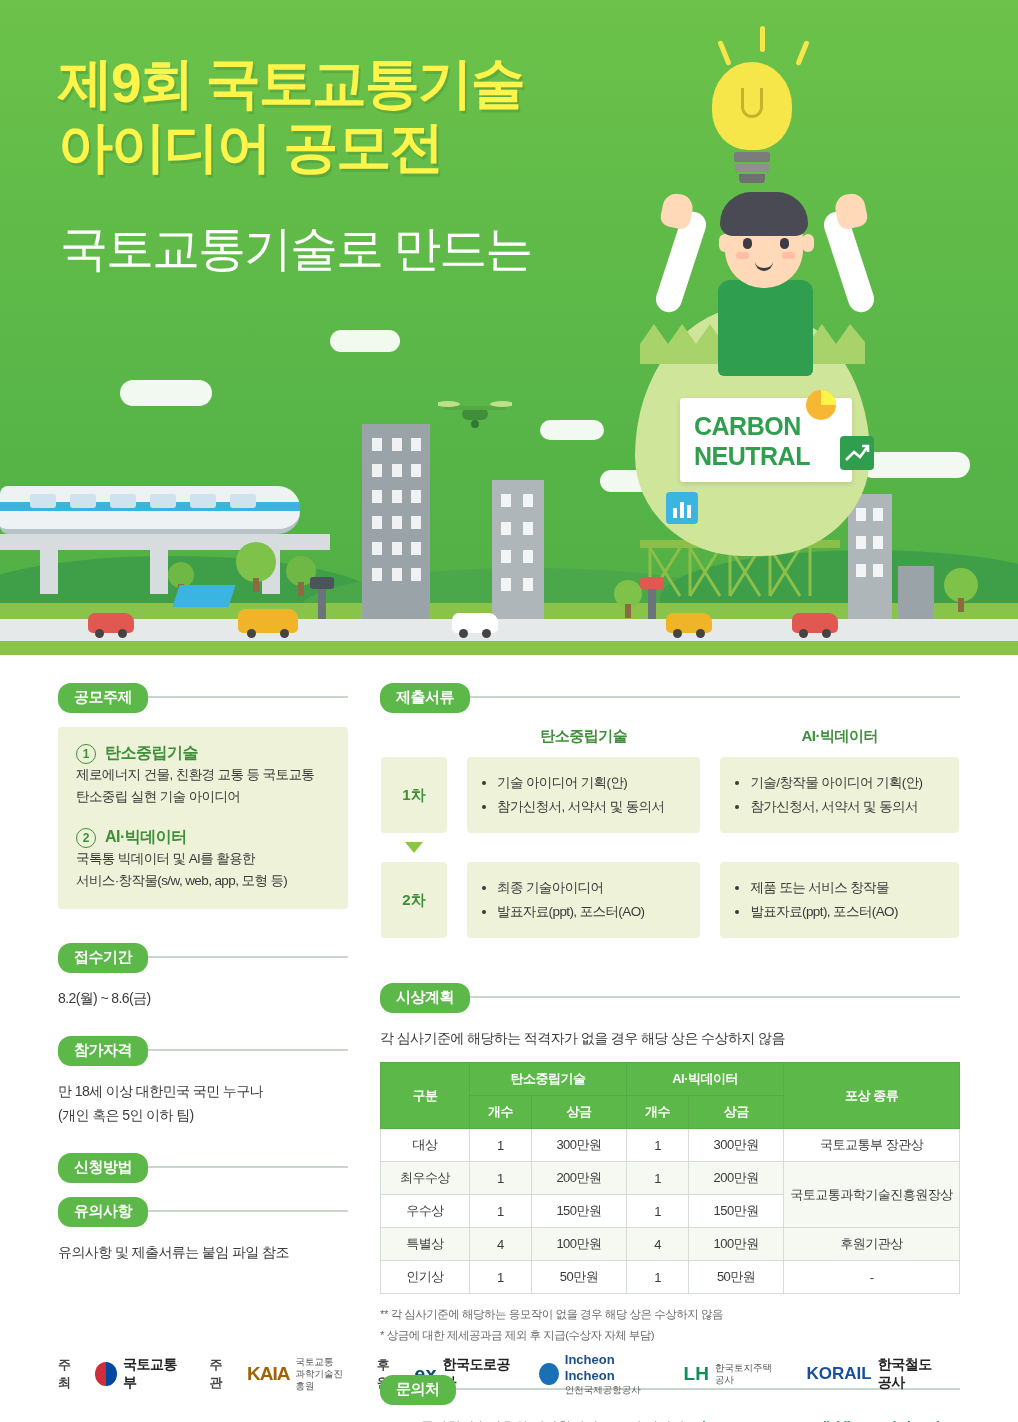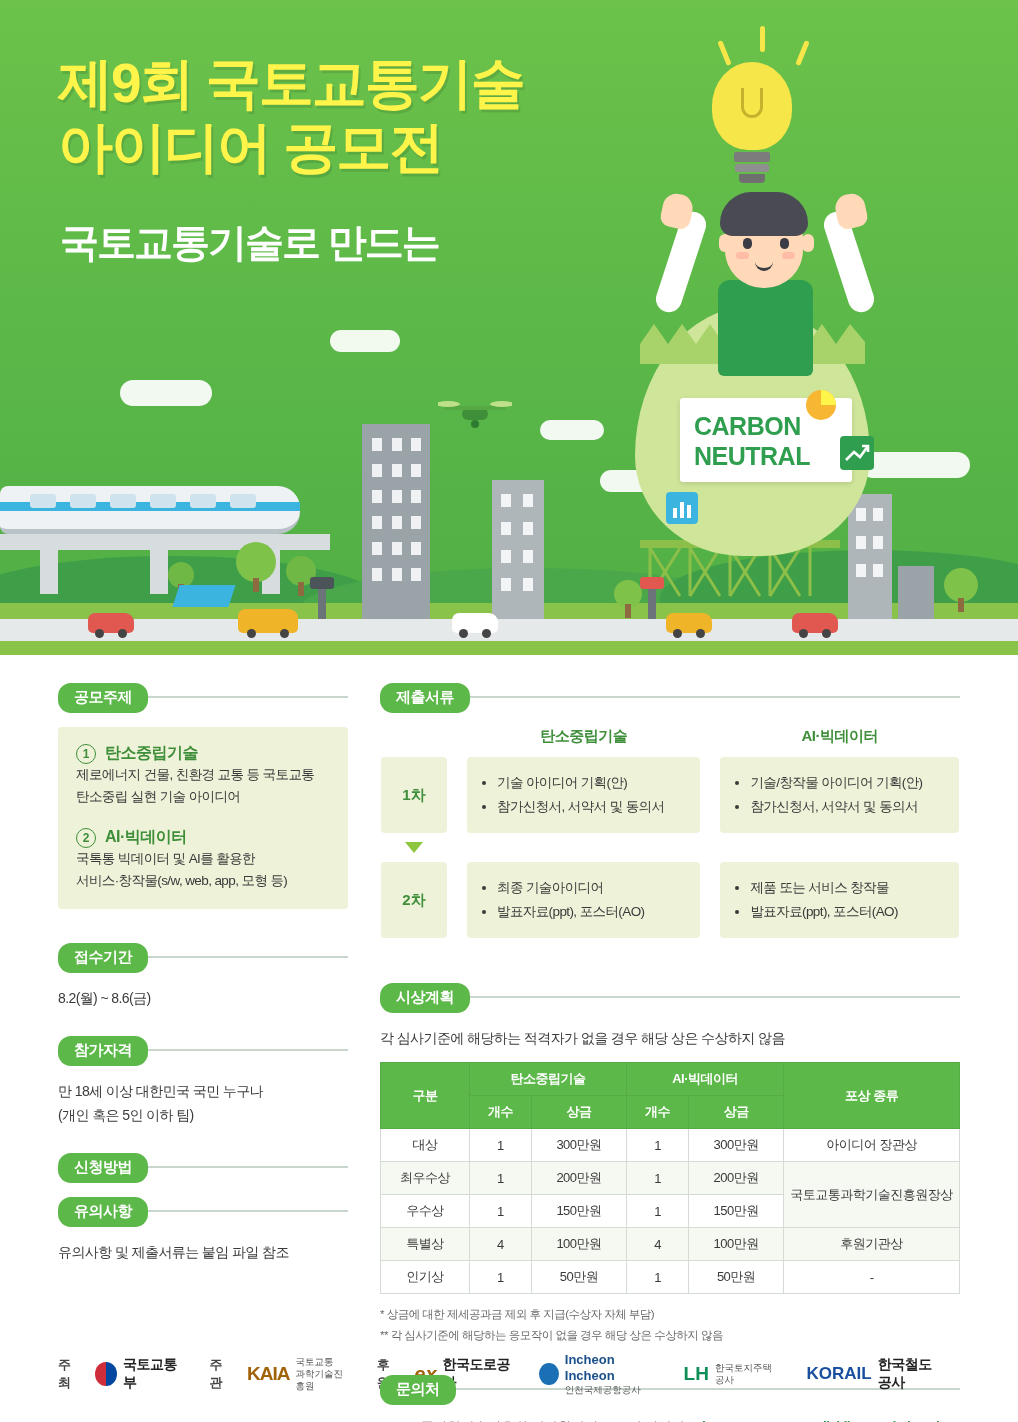--- a/index.html
+++ b/index.html
@@ -25,21 +25,21 @@
   }
   .hero-title .l1, .hero-title .l2 {
     font-size:55px; font-weight:bold; color:#fff54a;
     letter-spacing:-2px; line-height:1.16;
     text-shadow:2px 3px 0 rgba(0,0,0,.10);
   }
   .hero-sub {
     position:absolute; left:60px; top:218px; z-index:6;
   }
   .hero-sub .s1, .hero-sub .s2 {
-    font-size:39px; font-weight:bold; color:#ffffff;
+    font-size:48px; font-weight:normal; color:#ffffff;
     letter-spacing:-2px; line-height:1.28;
   }
 
   
   .bulb { position:absolute; left:712px; top:62px; z-index:5; }
   .bulb .glass {
     width:80px; height:88px; background:#f7e64a; border-radius:50% 50% 45% 45%;
     position:relative;
   }
   .bulb .fil {
@@ -200,21 +200,21 @@
   .footer {
     position:absolute; left:0; bottom:0; width:1018px; height:96px;
     display:flex; align-items:center; padding:0 58px; gap:10px;
   }
   .f-role { font-size:13px; color:#444; font-weight:bold; margin-right:4px;}
   .f-logo { display:flex; align-items:center; gap:6px; margin-right:16px;}
   .f-logo .name { font-size:14px; font-weight:bold; color:#222; letter-spacing:-.5px;}
   .f-logo .sub { font-size:9.5px; color:#555; line-height:1.25;}
   .taegeuk { width:24px;height:24px;border-radius:50%;background:linear-gradient(90deg,#cd2e3a 50%,#0047a0 50%);}
   .kaia { font-size:19px; font-weight:bold; color:#a16207; letter-spacing:-1px;}
-  .exlogo { font-size:20px; font-weight:bold; color:#a16207; font-style:italic;}
+  .exlogo { font-size:20px; font-weight:bold; color:#0c4a6e; }
   .incheon { width:22px;height:22px;border-radius:50%;background:#1a6fb5;}
   .lh { font-size:19px; font-weight:bold; color:#0e8f57;}
   .korail { font-size:17px; font-weight:bold; color:#1a4fa0;}
 </style>
 </head>
 <body>
 
 <div class="hero">
 
   <div class="cloud" style="left:120px;top:380px;width:92px;height:26px;"></div>
@@ -570,21 +570,21 @@
             <th style="width:92px">상금</th>
           </tr>
         </thead>
         <tbody>
           <tr>
             <td>대상</td>
             <td>1</td>
             <td>300만원</td>
             <td>1</td>
             <td>300만원</td>
-            <td>아이디어 장관상</td>
+            <td>국토교통부 장관상</td>
           </tr>
           <tr>
             <td>최우수상</td>
             <td>1</td>
             <td>200만원</td>
             <td>1</td>
             <td>200만원</td>
             <td rowspan="2">국토교통과학기술진흥원장상</td>
           </tr>
           <tr>
@@ -607,22 +607,22 @@
             <td>1</td>
             <td>50만원</td>
             <td>1</td>
             <td>50만원</td>
             <td>-</td>
           </tr>
         </tbody>
       </table>
 
       <div class="notes">
+        <div>** 각 심사기준에 해당하는 응모작이 없을 경우 해당 상은 수상하지 않음</div>
         <div>* 상금에 대한 제세공과금 제외 후 지급(수상자 자체 부담)</div>
-        <div>** 각 심사기준에 해당하는 응모작이 없을 경우 해당 상은 수상하지 않음</div>
       </div>
 
       <div style="height:30px"></div>
 
       <div class="sec-head">
         <div class="rule"></div>
         <span class="sec-label">문의처</span>
       </div>
       <div class="contact-line">
         <span>국토교통과학기술진흥원 성과확산실 공모전 담당자</span>

